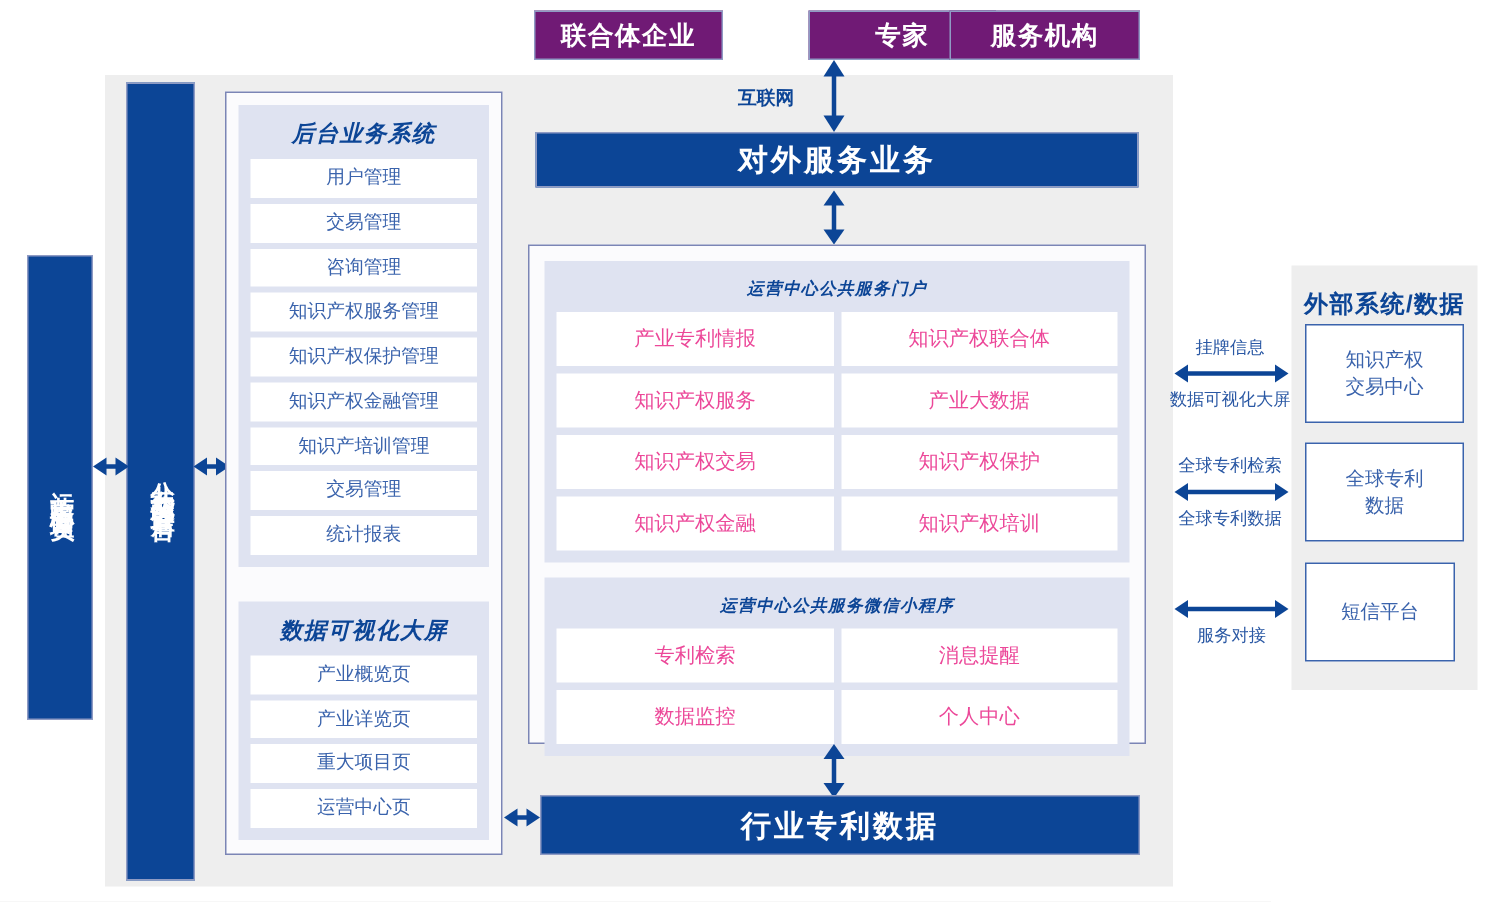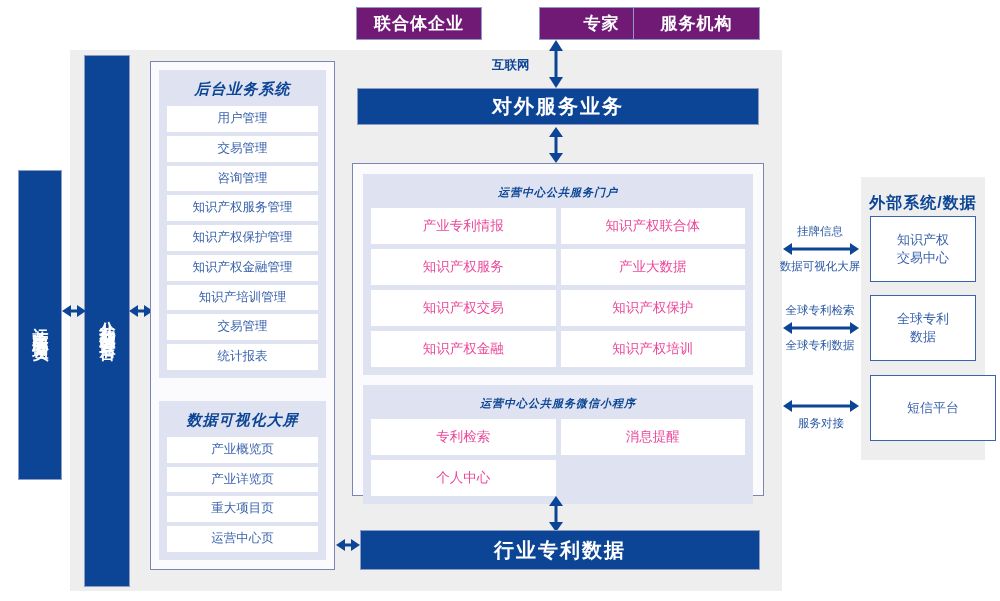--- a/index.html
+++ b/index.html
@@ -162,20 +162,21 @@
       <div class="gcell">知识产权金融</div>
       <div class="gcell">知识产权培训</div>
     </div>
   </div>
 
   <div class="sub-block" style="margin-top:10px;">
     <div class="sub-title">运营中心公共服务微信小程序</div>
     <div class="grid2">
       <div class="gcell">专利检索</div>
       <div class="gcell">消息提醒</div>
+      <div class="gcell">数据监控</div>
       <div class="gcell">个人中心</div>
     </div>
   </div>
 </div>
 
 <div class="abs" style="left:548px;top:496px;width:16px;height:36px;">
   <svg width="16" height="36" viewBox="0 0 16 36">
     <line x1="8" y1="7" x2="8" y2="29" stroke="#0c4596" stroke-width="3"></line>
     <polygon points="8,0 1,10 15,10" fill="#0c4596"></polygon>
     <polygon points="8,36 1,26 15,26" fill="#0c4596"></polygon>
@@ -201,21 +202,21 @@
     <div>知识产权</div>
     <div>交易中心</div>
   </div>
 </div>
 <div class="abs ext-box" style="left:870px;top:295px;width:106px;height:66px;">
   <div>
     <div>全球专利</div>
     <div>数据</div>
   </div>
 </div>
-<div class="abs ext-box" style="left:870px;top:375px;width:126px;height:66px;">
+<div class="abs ext-box" style="left:870px;top:375px;width:100px;height:66px;">
   <div>
     <div>短信平台</div>
   </div>
 </div>
 
 <div class="abs lbl-sm" style="left:783px;top:224px;width:74px;">挂牌信息</div>
 <div class="abs" style="left:783px;top:241px;width:76px;height:16px;">
   <svg width="76" height="16" viewBox="0 0 76 16">
     <line x1="5" y1="8" x2="71" y2="8" stroke="#0c4596" stroke-width="3"></line>
     <polygon points="0,8 9,2 9,14" fill="#0c4596"></polygon>

